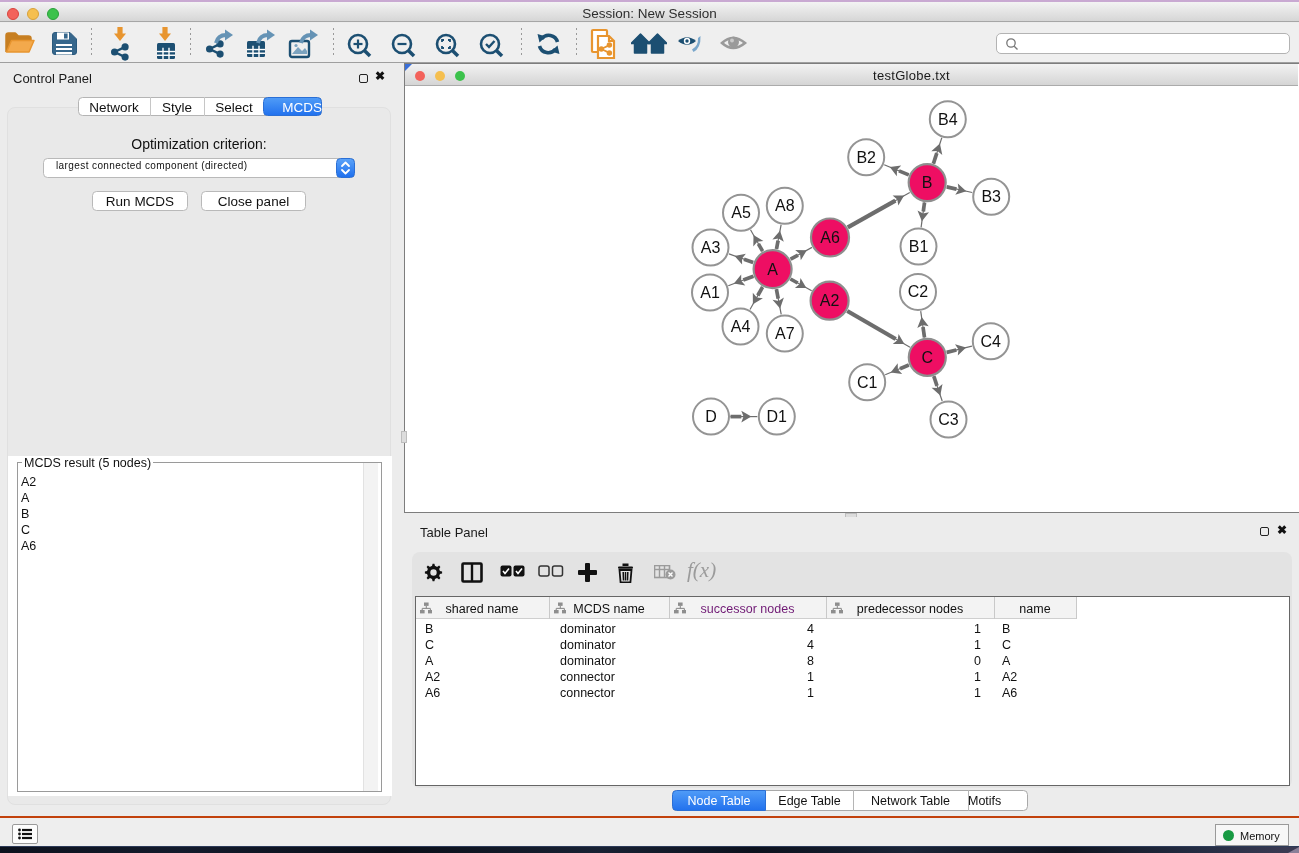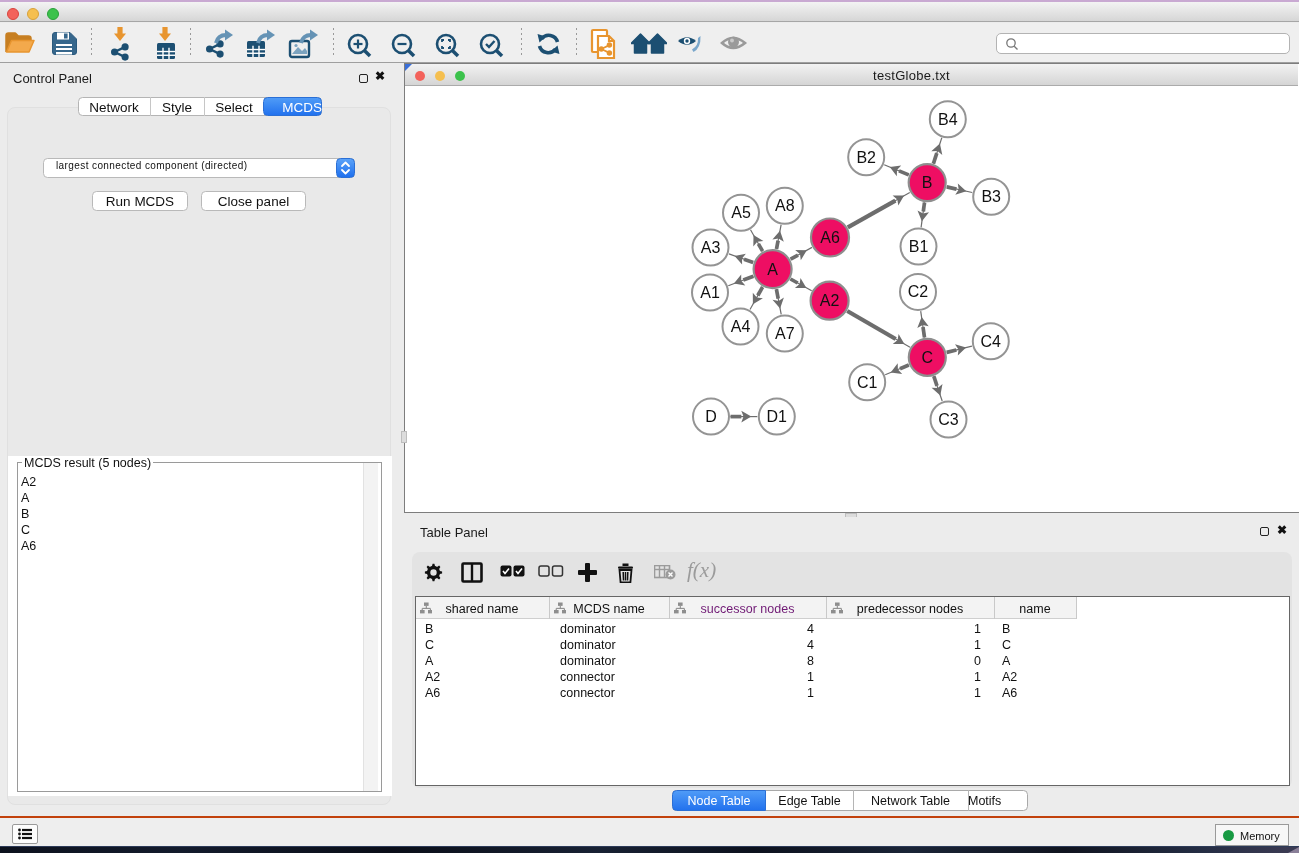--- a/index.html
+++ b/index.html
@@ -7,20 +7,21 @@
 .lab{position:absolute;white-space:nowrap}
 </style></head><body>
 
 <div class="abs" style="left:0;top:0;width:1299px;height:2px;background:#c9a9d2"></div>
 
 <div class="abs" style="left:0;top:2px;width:1299px;height:20px;
   background:linear-gradient(#f3f3f3,#d6d6d6);border-bottom:1px solid #a6a6a6">
   <div class="abs" style="left:7px;top:6px;width:12px;height:12px;border-radius:50%;background:#f3625b;border:0.5px solid #d8453e"></div>
   <div class="abs" style="left:27px;top:6px;width:12px;height:12px;border-radius:50%;background:#f5bf4f;border:0.5px solid #d8a13a"></div>
   <div class="abs" style="left:47px;top:6px;width:12px;height:12px;border-radius:50%;background:#3cc24c;border:0.5px solid #2aa13a"></div>
+  <div class="lab" style="left:0;right:0;top:4px;text-align:center;font-size:13.5px;color:#2e2e2e">Session: New Session</div>
 </div>
 
 <div class="abs" style="left:0;top:23px;width:1299px;height:40px;background:#efefef;border-bottom:1px solid #9f9f9f">
   <svg width="30" height="26" viewBox="0 0 30 26" style="position:absolute;left:5px;top:7px">
       <path d="M1.5 22 L1.5 5.5 Q1.5 3.5 3.5 3.5 L10 3.5 L13 6.5 L23.5 6.5 Q25.5 6.5 25.5 8.5 L25.5 10" fill="#c77f22" stroke="#c77f22" stroke-width="2.5" stroke-linejoin="round"></path>
       <path d="M1.5 22 L6.5 10.5 L29 10.5 L24 22 Z" fill="#f3a94c" stroke="#e8952f" stroke-width="1.5" stroke-linejoin="round"></path>
     </svg>
     <svg width="27" height="25" viewBox="0 0 27 25" style="position:absolute;left:51px;top:8px">
       <path d="M1.5 4 Q1.5 1.5 4 1.5 L19 1.5 L25.5 8 L25.5 21 Q25.5 23.5 23 23.5 L4 23.5 Q1.5 23.5 1.5 21 Z" fill="#37678c" stroke="#2b5a7e" stroke-width="1"></path>
       <rect x="6" y="1.5" width="12" height="7" fill="#fff"></rect>
@@ -146,20 +147,21 @@
 
   <div class="abs" style="left:78px;top:34px;width:244px;height:19px;background:#fff;border:1px solid #b4b4b4;border-radius:4.5px"></div>
   <div class="abs" style="left:150px;top:34px;width:1px;height:19px;background:#c6c6c6"></div>
   <div class="abs" style="left:204px;top:34px;width:1px;height:19px;background:#c6c6c6"></div>
   <div class="lab" style="left:78px;top:37px;width:72px;text-align:center;font-size:13.5px;color:#111">Network</div>
   <div class="lab" style="left:150px;top:37px;width:54px;text-align:center;font-size:13.5px;color:#111">Style</div>
   <div class="lab" style="left:204px;top:37px;width:60px;text-align:center;font-size:13.5px;color:#111">Select</div>
   <div class="abs" style="left:263px;top:34px;width:59px;height:19px;background:linear-gradient(#4f9bf7,#2272ee);border-radius:4.5px;border:1px solid #2a6fd6"></div>
   <div class="lab" style="left:263px;top:37px;width:59px;text-align:right;font-size:13.5px;color:#fff">MCDS</div>
 
+  <div class="lab" style="left:7px;top:73px;width:384px;text-align:center;font-size:14px;color:#111">Optimization criterion:</div>
   <div class="abs" style="left:43px;top:95px;width:312px;height:20px;background:#fff;border:1px solid #b9b9b9;border-radius:4.5px"></div>
   <div class="lab" style="left:56px;top:97px;font-size:10px;letter-spacing:0.4px;color:#111">largest connected component (directed)</div>
   <div class="abs" style="left:336px;top:95px;width:19px;height:20px;background:linear-gradient(#5aa2f8,#1f70ee);border-radius:4.5px;border:1px solid #2a6fd6">
     <svg width="11" height="14" viewBox="0 0 11 14" style="position:absolute;left:3px;top:2px">
         <path d="M2 5 L5.5 1.5 L9 5" fill="none" stroke="#fff" stroke-width="1.8" stroke-linecap="round" stroke-linejoin="round"></path>
         <path d="M2 9 L5.5 12.5 L9 9" fill="none" stroke="#fff" stroke-width="1.8" stroke-linecap="round" stroke-linejoin="round"></path>
       </svg>
   </div>
   <div class="abs" style="left:92px;top:128px;width:96px;height:20px;background:#fff;border:1px solid #b9b9b9;border-radius:4.5px"></div>
   <div class="lab" style="left:92px;top:131px;width:96px;text-align:center;font-size:13.5px;color:#111">Run MCDS</div>

